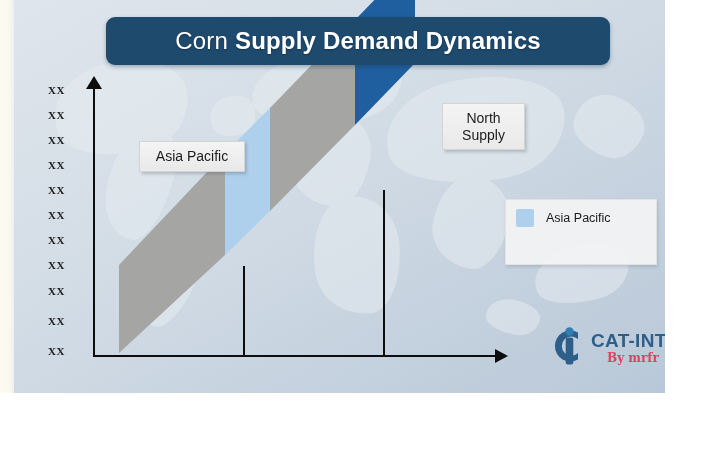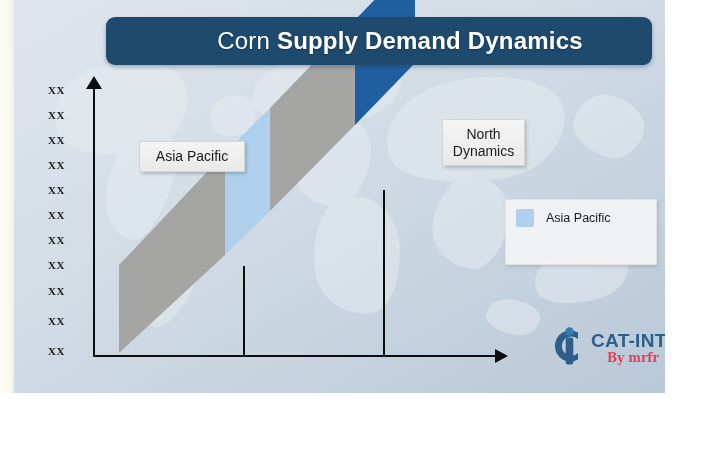--- a/index.html
+++ b/index.html
@@ -29,21 +29,21 @@
   .m8{left:420px;top:176px; width:74px; height:92px; transform:rotate(12deg);}
   .m9{left:520px;top:246px; width:96px; height:56px; transform:rotate(-14deg);}
   .m10{left:560px;top:96px; width:70px; height:60px; transform:rotate(20deg);}
   .m11{left:196px;top:96px; width:46px; height:40px; transform:rotate(-20deg);}
   .m12{left:472px;top:300px;width:54px; height:34px; transform:rotate(10deg);}
 
   
   .title-bar{position:absolute;left:92px;top:17px;width:504px;height:48px;
       background:#1e4a6e;border-radius:9px;
       box-shadow:0 2px 4px rgba(30,55,80,.35);
-      display:flex;align-items:center;justify-content:center;padding-left:42px;}
+      display:flex;align-items:center;justify-content:center;}
   .title-text{color:#ffffff;font-size:24px;letter-spacing:.2px;white-space:nowrap;
       text-shadow:0 1px 2px rgba(0,0,0,.3);}
   .title-text .light{font-weight:400;}
   .title-text .bold{font-weight:700;}
 
   
   .axis-line{position:absolute;background:#0d0d0d;}
   .y-axis{left:79px;top:86px;width:2.4px;height:271px;}
   .x-axis{left:79px;top:355px;width:412px;height:2.4px;}
   .arrow-up{position:absolute;left:72px;top:76px;width:0;height:0;
@@ -62,21 +62,21 @@
 
   
   .band{position:absolute;left:0;top:0;width:651px;height:393px;pointer-events:none;}
 
   
   .callout{position:absolute;background:linear-gradient(180deg,#f4f4f4 0%,#e9e9e9 100%);
       border:1px solid #d4d4d4;box-shadow:1.5px 2px 3px rgba(60,70,80,.28);
       color:#1c1c1c;display:flex;align-items:center;justify-content:center;
       text-align:center;line-height:1.15;}
   .callout-ap{left:125px;top:141px;width:104px;height:29px;font-size:14px;}
-  .callout-na{left:428px;top:119px;width:81px;height:45px;font-size:14px;flex-direction:column;}
+  .callout-na{left:428px;top:103px;width:81px;height:45px;font-size:14px;flex-direction:column;}
 
   
   .legend{position:absolute;left:491px;top:199px;width:152px;height:66px;
       background:rgba(243,243,243,.93);border:1px solid #e2e2e2;
       box-shadow:1px 2px 3px rgba(60,70,80,.18);
       padding:9px 10px;box-sizing:border-box;
       display:flex;flex-direction:column;justify-content:space-between;}
   .legend-row{display:flex;align-items:center;gap:12px;}
   .swatch{width:18px;height:18px;border-radius:2px;flex:none;}
   .legend-label{font-size:12.5px;color:#1b1b1b;white-space:nowrap;}
@@ -137,21 +137,21 @@
     <div class="ytick" style="top:259px">XX</div>
     <div class="ytick" style="top:285px">XX</div>
     <div class="ytick" style="top:315px">XX</div>
     <div class="ytick" style="top:345px">XX</div>
 
     <div class="callout callout-ap">
       <span>Asia Pacific</span>
     </div>
     <div class="callout callout-na">
       <span>North</span>
-      <span>Dynamics</span>
+      <span>Supply</span>
     </div>
 
     <div class="legend">
       <div class="legend-row">
         <span class="swatch" style="background:#AED0EC"></span>
         <span class="legend-label">Asia Pacific</span>
       </div>
     </div>
 
     <div class="logo">

